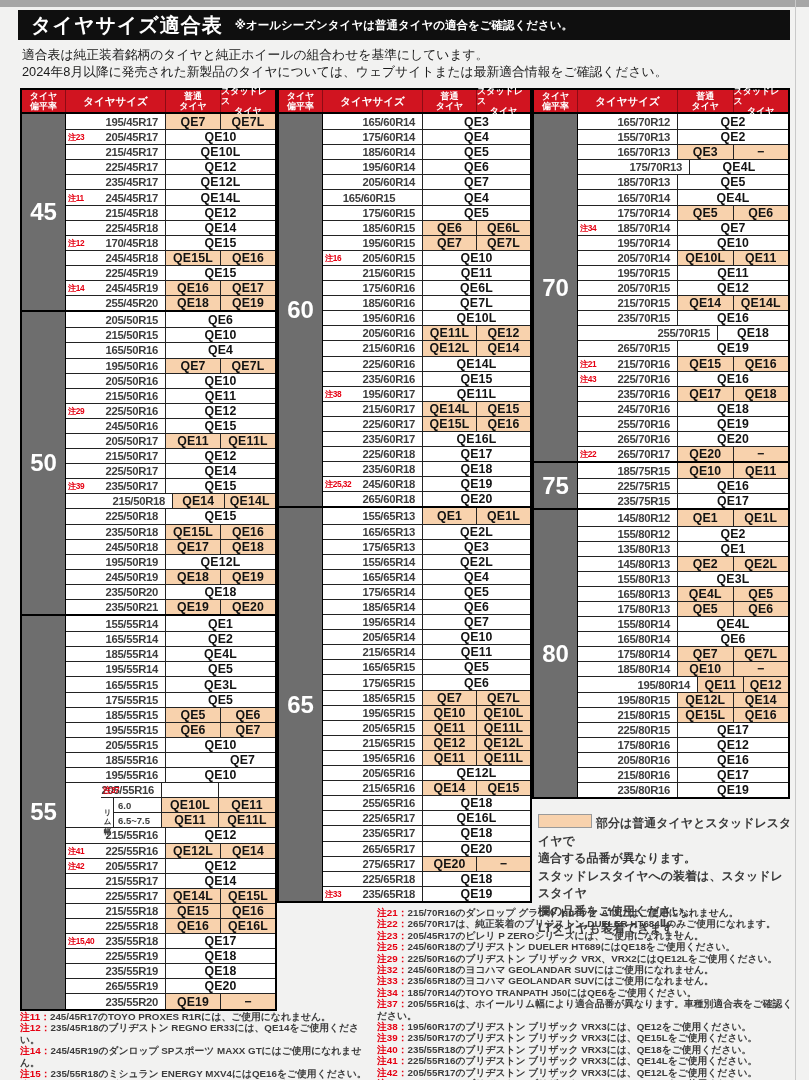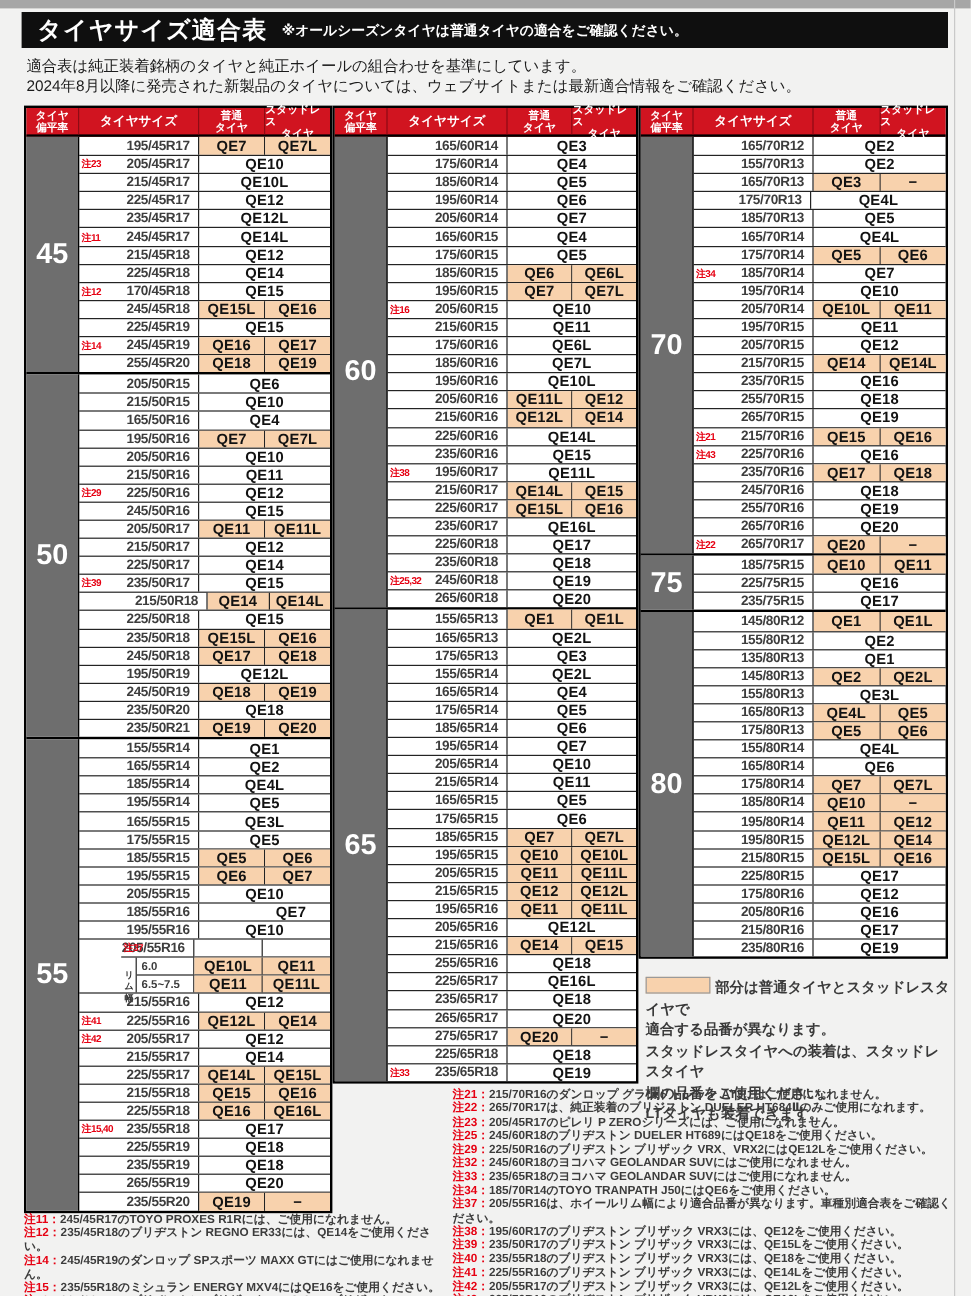--- a/index.html
+++ b/index.html
@@ -567,21 +567,21 @@
               </div>
               <div class="val merged">QE6</div>
             </div>
             <div class="row" style="height: 15.1px;">
               <div class="size-cell" style="width: 100px;">
                 <div>205/60R14</div>
               </div>
               <div class="val merged">QE7</div>
             </div>
             <div class="row" style="height: 15.1px;">
-              <div class="size-cell" style="width: 100px;">
+              <div class="size-cell" style="width: 100px; justify-content: center;">
                 <div>165/60R15</div>
               </div>
               <div class="val merged">QE4</div>
             </div>
             <div class="row" style="height: 15.1px;">
               <div class="size-cell" style="width: 100px;">
                 <div>175/60R15</div>
               </div>
               <div class="val merged">QE5</div>
             </div>
@@ -915,21 +915,21 @@
               <div class="val merged">QE2</div>
             </div>
             <div class="row" style="height: 15.1px;">
               <div class="size-cell" style="width: 100px;">
                 <div>165/70R13</div>
               </div>
               <div class="val tan left">QE3</div>
               <div class="val tan">−</div>
             </div>
             <div class="row" style="height: 15.1px;">
-              <div class="size-cell" style="width: 98px;">
+              <div class="size-cell" style="width: 112px;">
                 <div>175/70R13</div>
               </div>
               <div class="val merged">QE4L</div>
             </div>
             <div class="row" style="height: 15.1px;">
               <div class="size-cell" style="width: 100px;">
                 <div>185/70R13</div>
               </div>
               <div class="val merged">QE5</div>
             </div>
@@ -984,21 +984,21 @@
               </div>
               <div class="val tan left">QE14</div>
               <div class="val tan">QE14L</div>
             </div>
             <div class="row" style="height: 15.1px;">
               <div class="size-cell" style="width: 100px;">
                 <div>235/70R15</div>
               </div>
               <div class="val merged">QE16</div>
             </div>
-            <div class="row" style="height: 15.1px;">
+            <div class="row" style="height: 15.1px; padding-left: 40px;">
               <div class="size-cell" style="width: 100px;">
                 <div>255/70R15</div>
               </div>
               <div class="val merged">QE18</div>
             </div>
             <div class="row" style="height: 15.1px;">
               <div class="size-cell" style="width: 100px;">
                 <div>265/70R15</div>
               </div>
               <div class="val merged">QE19</div>
@@ -1146,21 +1146,21 @@
               <div class="val tan">QE7L</div>
             </div>
             <div class="row" style="height: 15.1px;">
               <div class="size-cell" style="width: 100px;">
                 <div>185/80R14</div>
               </div>
               <div class="val tan left">QE10</div>
               <div class="val tan">−</div>
             </div>
             <div class="row" style="height: 15.1px;">
-              <div class="size-cell" style="width: 100px;">
+              <div class="size-cell" style="width: 120px;">
                 <div>195/80R14</div>
               </div>
               <div class="val tan left">QE11</div>
               <div class="val tan">QE12</div>
             </div>
             <div class="row" style="height: 15.1px;">
               <div class="size-cell" style="width: 100px;">
                 <div>195/80R15</div>
               </div>
               <div class="val tan left">QE12L</div>

